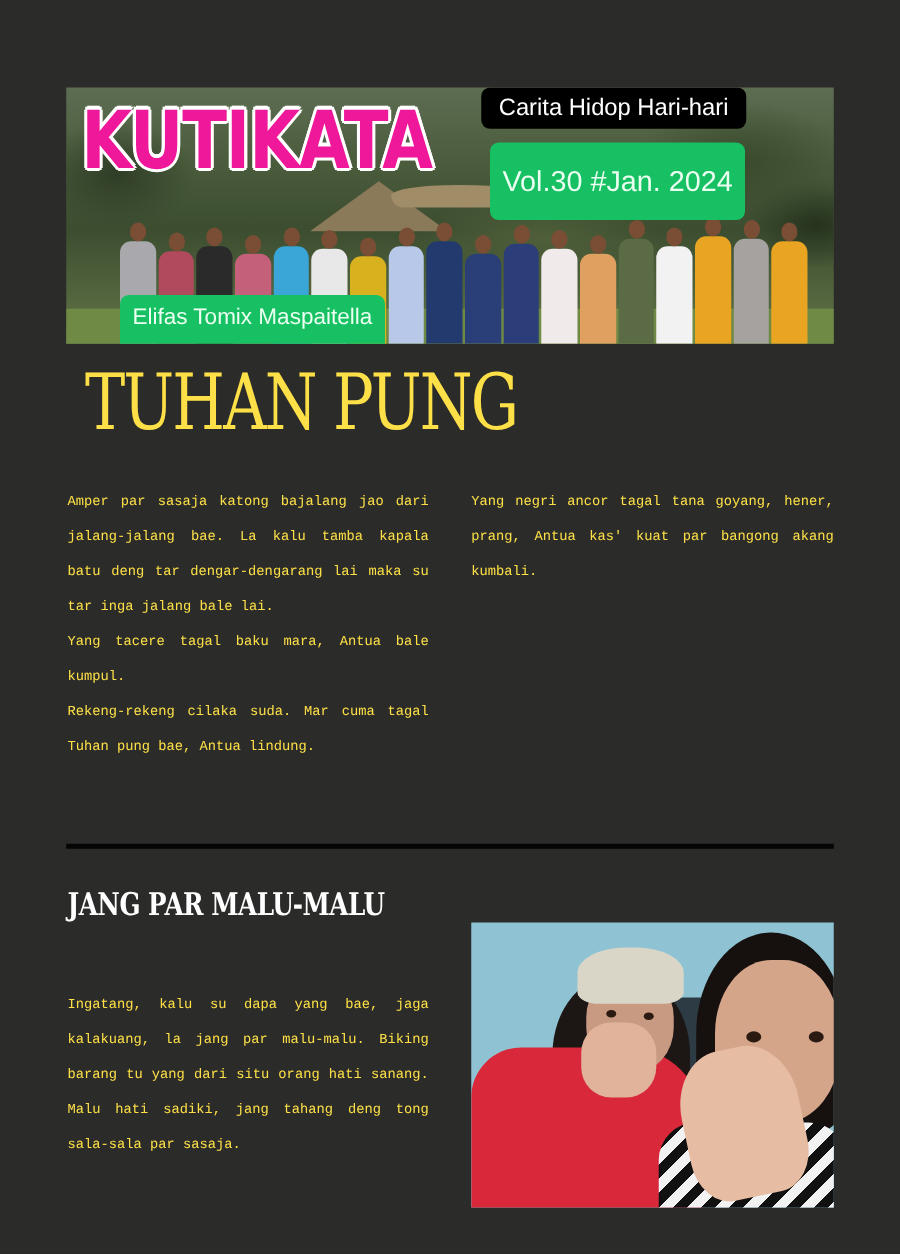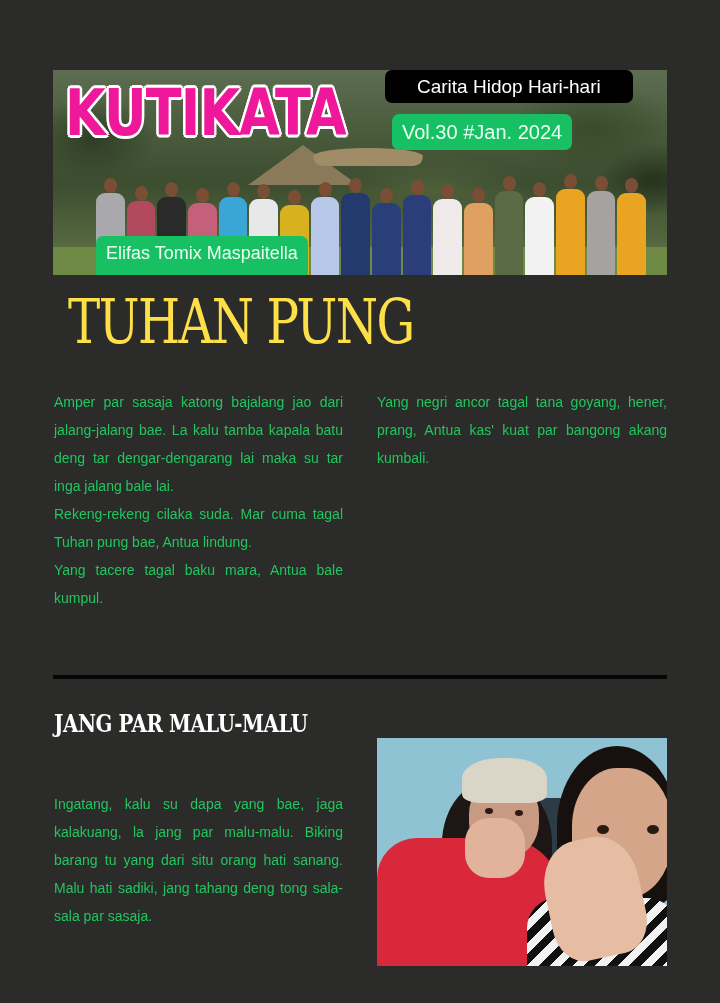--- a/index.html
+++ b/index.html
@@ -24,34 +24,34 @@
     .hero .grass { position: absolute; left: 0; right: 0; bottom: 0; height: 28px; background: #6f8a44; }
     .crowd { position: absolute; left: 42px; bottom: 0; width: 552px; height: 100px; display: flex; align-items: flex-end; }
     .person { flex: 1; margin: 0 1px; border-radius: 9px 9px 0 0; position: relative; }
     .person::before { content: ""; position: absolute; left: 50%; top: -15px; width: 13px; height: 15px; margin-left: -6.5px; border-radius: 50%; background: #7a4e35; }
     .brand {
       position: absolute; left: 12px; top: 0px; font-family: "DejaVu Sans", sans-serif; font-weight: bold;
       font-size: 64px; line-height: 86px; color: #f0189a; letter-spacing: -1px;
       transform: scaleX(0.82); transform-origin: left center;
       text-shadow: 3px 0 0 #fff, -3px 0 0 #fff, 0 3px 0 #fff, 0 -3px 0 #fff, 2px 2px 0 #fff, -2px -2px 0 #fff, 2px -2px 0 #fff, -2px 2px 0 #fff;
     }
-    .tag-black { position: absolute; left: 332px; top: 0px; height: 33px; padding: 0 32px; background: #000; border-radius: 7px;
+    .tag-black { position: absolute; left: 332px; top: 0px; height: 33px; padding: 0 14px; background: #000; border-radius: 7px;
       color: #fff; font-family: "Liberation Sans", sans-serif; font-size: 19px; line-height: 33px; }
-    .tag-vol { position: absolute; left: 339px; top: 44px; height: 36px; padding: 0 10px; background: #16c063; border-radius: 7px;
-      color: #eafff0; font-family: "Liberation Sans", sans-serif; font-size: 20px; line-height: 36px; }
+    .tag-vol { position: absolute; left: 339px; top: 44px; height: 36px; padding: 13px 10px; background: #16c063; border-radius: 7px;
+      color: #eafff0; font-family: "Liberation Sans", sans-serif; font-size: 23px; line-height: 36px; }
     .tag-author { position: absolute; left: 43px; top: 166px; height: 51px; padding: 0 10px; background: #16c063; border-radius: 7px;
       color: #eafff0; font-family: "Liberation Sans", sans-serif; font-size: 18px; line-height: 34px; }
 
     .title { position: absolute; left: 68px; top: 282px; height: 80px; white-space: nowrap; color: #fde047; }
     .title .t1 { font-family: "DejaVu Serif", serif; font-weight: normal; font-size: 62px; line-height: 80px;
       display: inline-block; transform: scaleX(0.78); transform-origin: left center; letter-spacing: -2px; }
     .title .t2 { position: absolute; left: 405px; top: 0; font-family: "DejaVu Serif", serif; font-weight: bold; font-style: italic;
       font-size: 64px; line-height: 80px; letter-spacing: 12px; }
 
-    .col { position: absolute; font-family: Liberation Sans, sans-serif; font-size: 14px; line-height: 28px; color: #22c55e; text-align: justify; }
+    .col { position: absolute; font-family: Liberation Mono, monospace; font-size: 11px; line-height: 28px; color: #fde047; text-align: justify; }
     .col p { margin: 0; }
     .col-left { left: 54px; top: 388px; width: 289px; }
     .col-right { left: 377px; top: 388px; width: 290px; }
 
     .divider { position: absolute; left: 53px; top: 675px; width: 614px; height: 4px; background: #050505; }
 
     .subhead { position: absolute; left: 54px; top: 706px; width: 290px; height: 36px; font-family: "DejaVu Serif", serif; font-weight: bold;
       font-size: 25px; line-height: 36px; color: #fff; white-space: nowrap; transform: scaleX(0.79); transform-origin: left center; letter-spacing: -0.5px; }
     .col-bottom { left: 54px; top: 790px; width: 289px; }
 
@@ -103,22 +103,22 @@
   <div class="tag-vol">Vol.30 #Jan. 2024</div>
   <div class="tag-author">Elifas Tomix Maspaitella</div>
 </div>
 
 <div class="title">
   <span class="t1">TUHAN PUNG</span>
 </div>
 
 <div class="col col-left">
   <p>Amper par sasaja katong bajalang jao dari jalang-jalang bae. La kalu tamba kapala batu deng tar dengar-dengarang lai maka su tar inga jalang bale lai.</p>
+  <p>Yang tacere tagal baku mara, Antua bale kumpul.</p>
   <p>Rekeng-rekeng cilaka suda. Mar cuma tagal Tuhan pung bae, Antua lindung.</p>
-  <p>Yang tacere tagal baku mara, Antua bale kumpul.</p>
 </div>
 
 <div class="col col-right">
   <p>Yang negri ancor tagal tana goyang, hener, prang, Antua kas' kuat par bangong akang kumbali.</p>
 </div>
 
 <div class="divider"></div>
 
 <div class="subhead">JANG PAR MALU-MALU</div>
 

